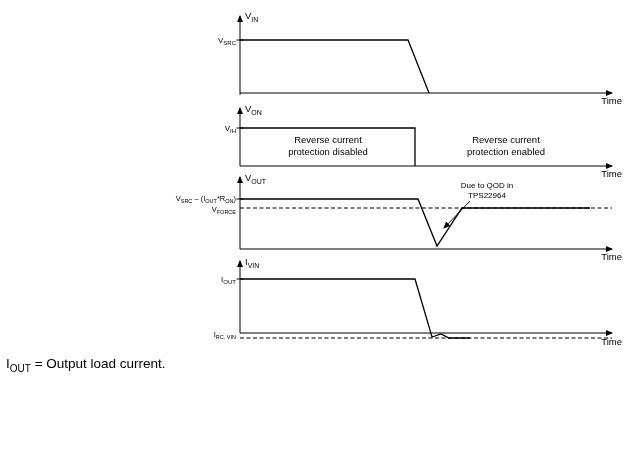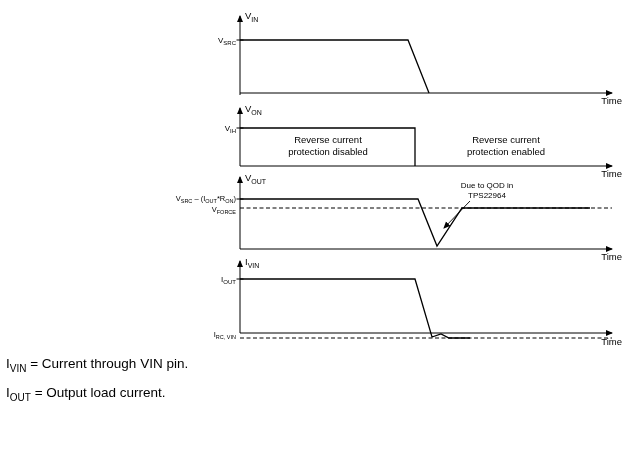--- a/index.html
+++ b/index.html
@@ -81,15 +81,14 @@
     <line class="tick" x1="236.5" y1="279" x2="243.5" y2="279"></line>
     <polyline class="wave" points="240,279 415,279 432,337 441,334 449,338 470,338"></polyline>
     <text x="245" y="265" class="ax"><tspan>I</tspan><tspan class="axsub" dy="2.5">VIN</tspan></text>
     <text x="236" y="282" text-anchor="end" class="lv"><tspan>I</tspan><tspan class="lvsub" dy="2">OUT</tspan></text>
     <text x="236" y="337" text-anchor="end" class="lv2"><tspan>I</tspan><tspan class="lv2sub" dy="2">RC, VIN</tspan></text>
     <text x="622" y="345" text-anchor="end" class="time">Time</text>
   </g>
 </svg>
 
 <div class="definitions">
-  <p class="def"><span><span>I</span><sub>VIN</sub></span><span> = Current through VIN pin.</span></p>
   <p class="def"><span><span>I</span><sub>OUT</sub></span><span> = Output load current.</span></p>
 </div>
 
 </body></html>

